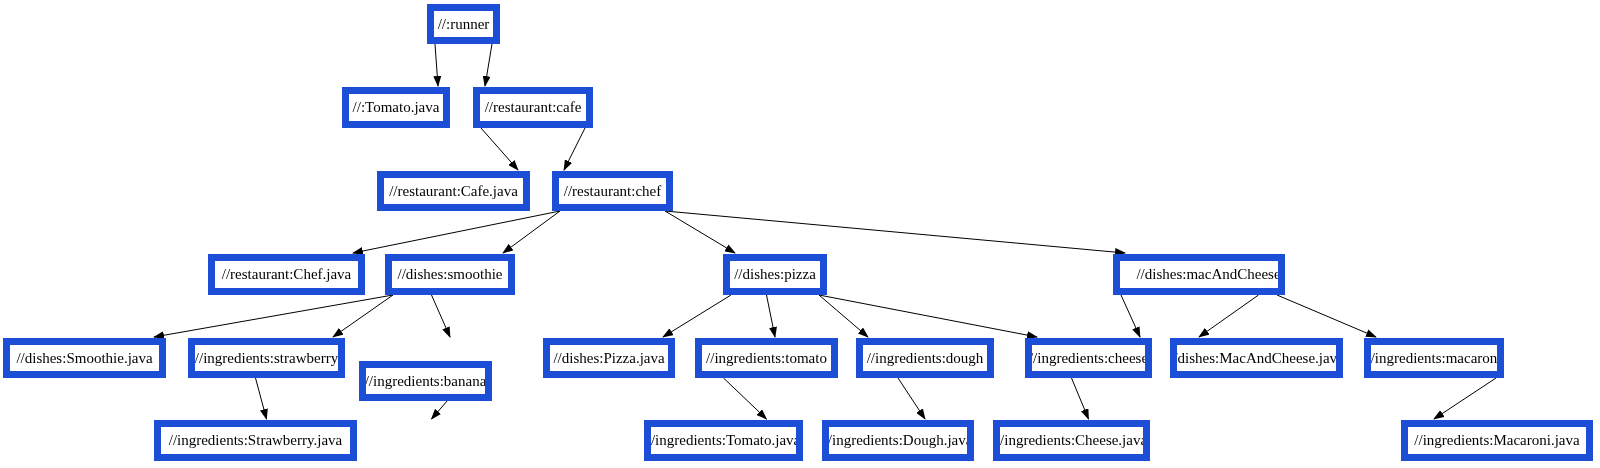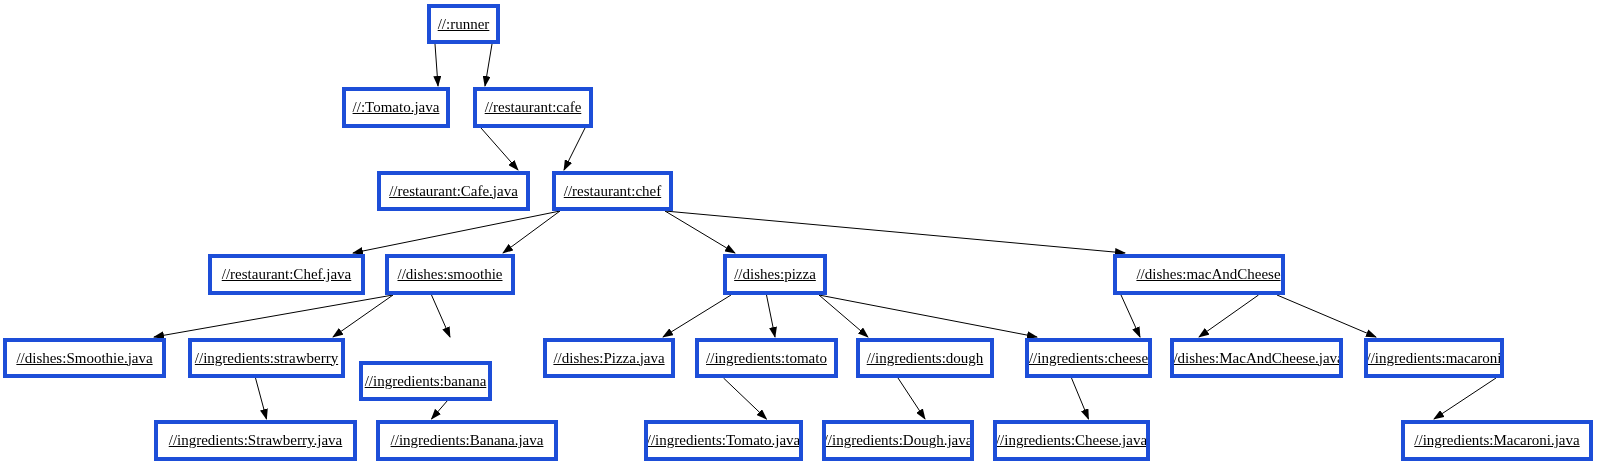--- a/index.html
+++ b/index.html
@@ -18,29 +18,28 @@
     position: absolute;
     left: 0;
     top: 0;
     width: 100%;
     height: 100%;
   }
   .graph-node {
     position: absolute;
     box-sizing: border-box;
     background: #ffffff;
-    border: 4px solid #1d4ed8;
+    border: 7px solid #1d4ed8;
     color: #000000;
     font-size: 15px;
     display: flex;
     align-items: center;
     justify-content: center;
     white-space: nowrap;
     overflow: hidden;
-    text-decoration: underline;
   }
 </style>
 </head>
 <body>
 
 <div class="graph-canvas">
     <svg class="edge-layer" viewBox="0 0 1600 468">
       <defs>
         <marker id="arrowhead" markerWidth="11" markerHeight="8" refX="10" refY="4" orient="auto" markerUnits="userSpaceOnUse">
           <path d="M0,0 L11,4 L0,8 z" fill="#000000"></path>
@@ -83,18 +82,17 @@
     <div class="graph-node" style="left: 3px; top: 338px; width: 163px; height: 40px;">//dishes:Smoothie.java</div>
     <div class="graph-node" style="left: 188px; top: 338px; width: 157px; height: 40px;">//ingredients:strawberry</div>
     <div class="graph-node" style="left: 359px; top: 338px; width: 133px; height: 40px; margin-top: 23px;">//ingredients:banana</div>
     <div class="graph-node" style="left: 543px; top: 338px; width: 132px; height: 40px;">//dishes:Pizza.java</div>
     <div class="graph-node" style="left: 695px; top: 338px; width: 143px; height: 40px;">//ingredients:tomato</div>
     <div class="graph-node" style="left: 856px; top: 338px; width: 138px; height: 40px;">//ingredients:dough</div>
     <div class="graph-node" style="left: 1025px; top: 338px; width: 127px; height: 40px;">//ingredients:cheese</div>
     <div class="graph-node" style="left: 1170px; top: 338px; width: 173px; height: 40px;">//dishes:MacAndCheese.java</div>
     <div class="graph-node" style="left: 1364px; top: 338px; width: 140px; height: 40px;">//ingredients:macaroni</div>
     <div class="graph-node" style="left: 154px; top: 420px; width: 203px; height: 41px;">//ingredients:Strawberry.java</div>
-    <div class="graph-node" style="left: 376px; top: 420px; width: 182px; height: 41px;">//ingredients:Banana.java</div>
     <div class="graph-node" style="left: 644px; top: 420px; width: 159px; height: 41px;">//ingredients:Tomato.java</div>
     <div class="graph-node" style="left: 822px; top: 420px; width: 152px; height: 41px;">//ingredients:Dough.java</div>
     <div class="graph-node" style="left: 993px; top: 420px; width: 157px; height: 41px;">//ingredients:Cheese.java</div>
     <div class="graph-node" style="left: 1401px; top: 420px; width: 192px; height: 41px;">//ingredients:Macaroni.java</div>
   </div>
 
 </body></html>

